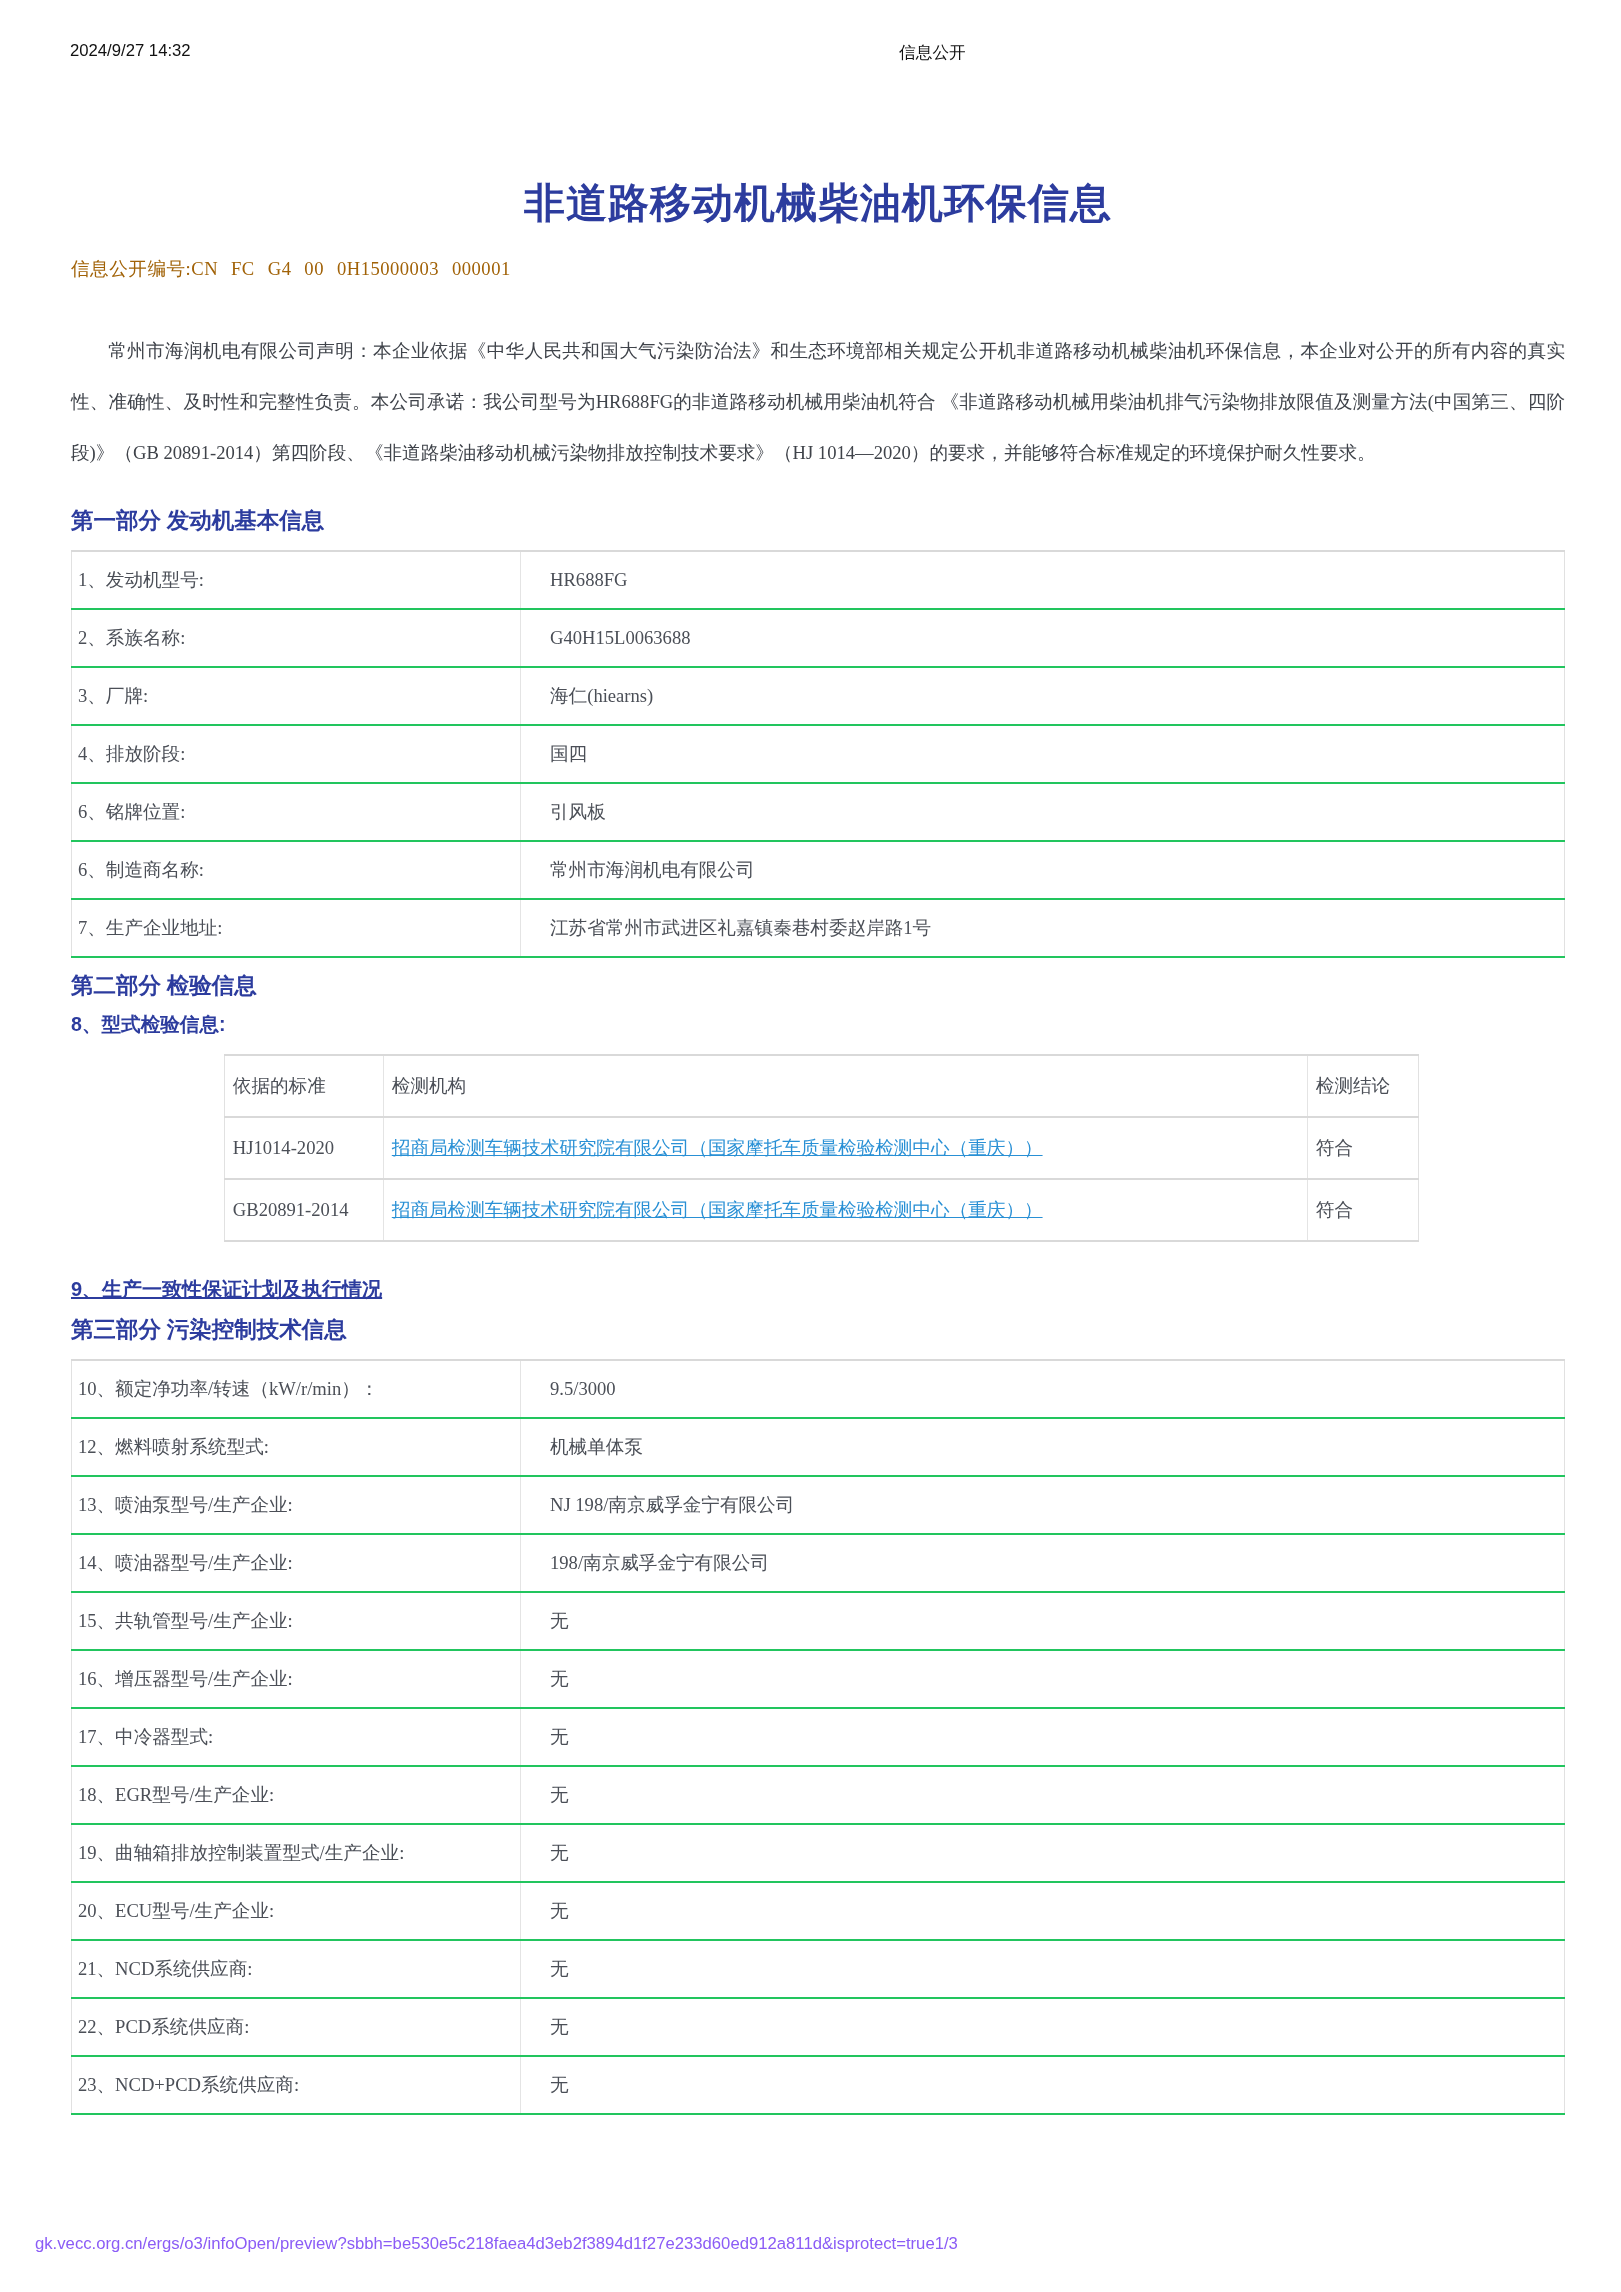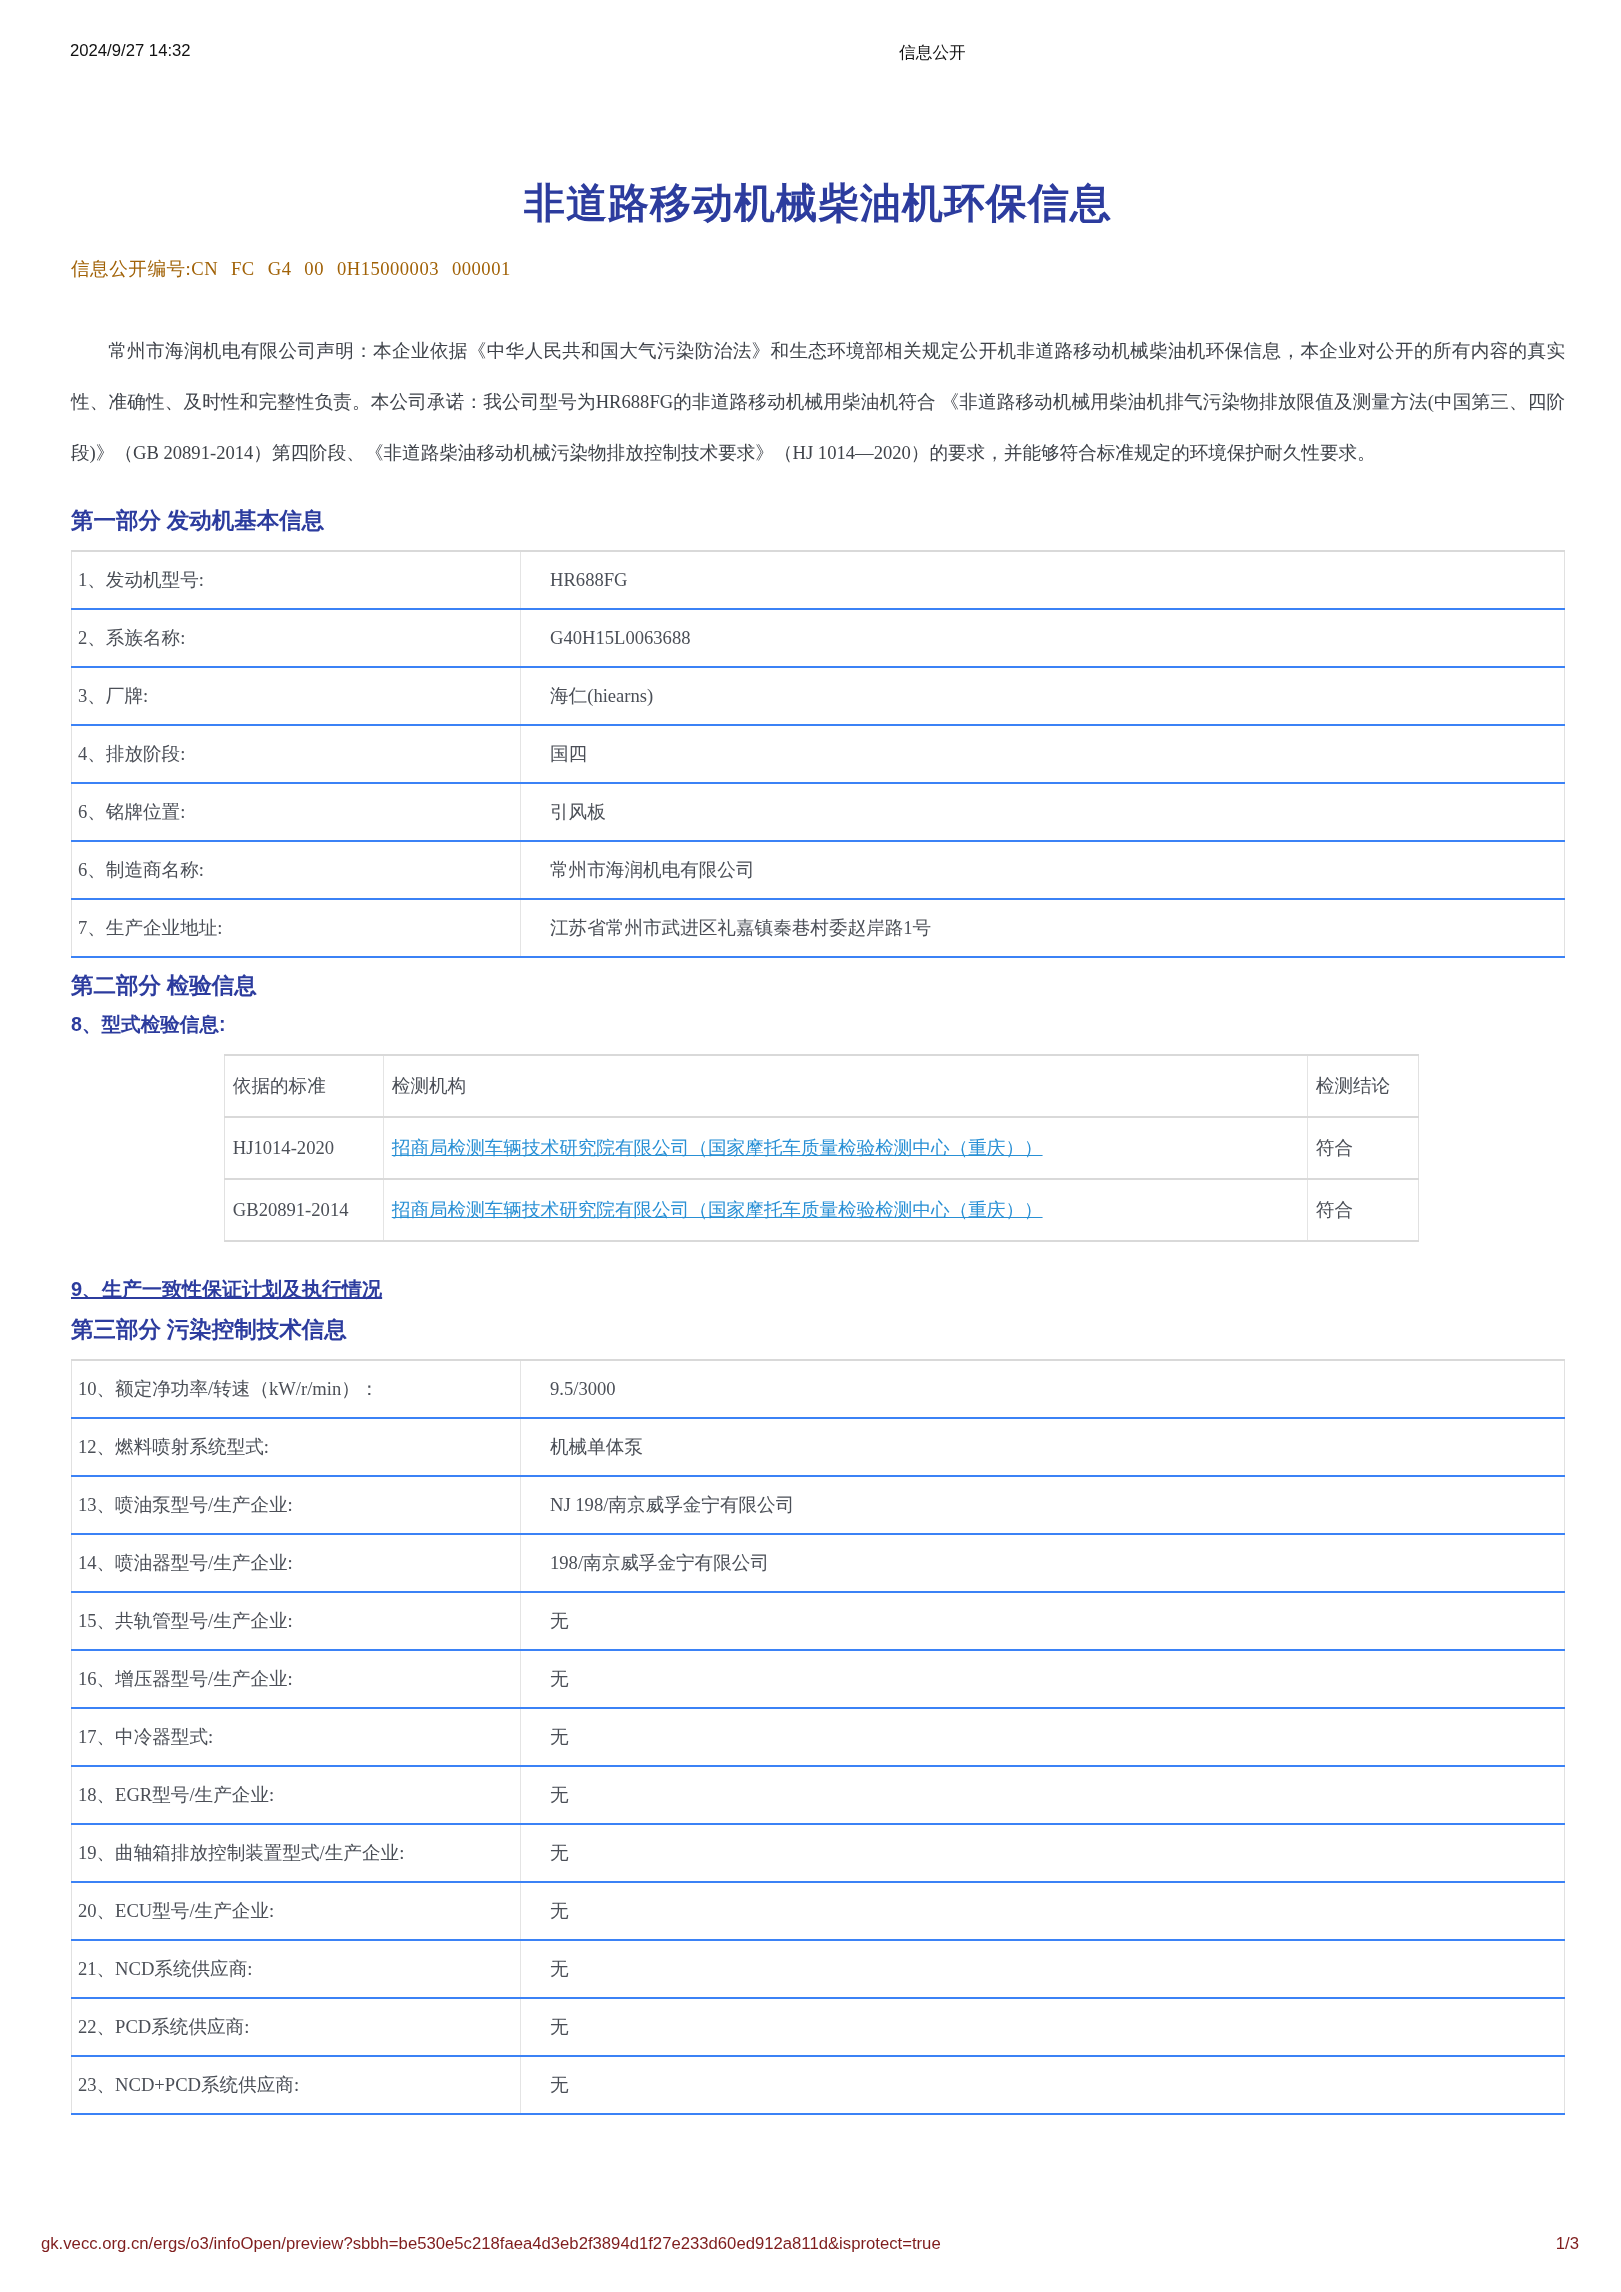--- a/index.html
+++ b/index.html
@@ -7,23 +7,23 @@
     position:relative; width:1621px; height:2293px; background:#ffffff;
     font-family:"Liberation Serif","DejaVu Serif",serif; color:#43464d; overflow:hidden;
   }
   
   .print-header {
     position:absolute; top:41px; left:70px; right:53px; height:23.5px;
     font-family:"Liberation Sans","DejaVu Sans",sans-serif; font-size:16.7px; color:#111;
   }
   .ph-title { position:absolute; left:829px; top:0; }
   .print-footer {
-    position:absolute; top:2234px; left:41px; right:42px;
-    display:flex; justify-content:space-between; align-items:flex-start;
-    font-family:"Liberation Sans","DejaVu Sans",sans-serif; font-size:16.7px; color:#7f1d1d;
+    position:absolute; top:2234px; left:35px; right:42px;
+    display:flex; align-items:flex-start;
+    font-family:"Liberation Sans","DejaVu Sans",sans-serif; font-size:16.7px; color:#8b5cf6;
   }
   
   .content { position:absolute; left:71px; top:0; width:1494px; }
   .doc-title {
     margin:180px 0 0 0; text-align:center;
     font-family:"Liberation Sans","DejaVu Sans",sans-serif;
     font-size:41px; font-weight:bold; color:#2c3c9e; letter-spacing:1px; line-height:47px;
   }
   .doc-number {
     margin-top:29px; font-size:18.6px; color:#a16207;
@@ -46,21 +46,21 @@
   }
   .link9 {
     display:inline-block; margin-top:34px; cursor:pointer;
     font-family:"Liberation Sans","DejaVu Sans",sans-serif;
     font-size:20px; font-weight:bold; color:#2c3c9e; text-decoration:underline;
   }
   
   table { border-collapse:collapse; table-layout:fixed; }
   .kv-table { width:1494px; margin-top:15.7px; border:1px solid #e1e1e1; border-top:2px solid #d9d9d9; }
   .kv-table td {
-    border-bottom:2px solid #3b82f6; border-right:1px solid #e4e4e4;
+    border-bottom:2px solid #22c55e; border-right:1px solid #e4e4e4;
     vertical-align:middle; padding:3.9px 5.9px; font-size:18.6px; color:#4b4f57;
   }
   .kv-table td:last-child { border-right:none;padding-left:29px; }
   .kv-table tr { height:58px; }
   .kv-table col.c-label { width:449px; }
   #table2 { width:1194px; margin:15.7px 0 0 153px; border:1px solid #e1e1e1; border-top:2px solid #d9d9d9; }
   #table2 tr { height:62px; }
   #table2 th, #table2 td {
     border-bottom:2px solid #d9d9d9; border-right:1px solid #e4e4e4;
     vertical-align:middle; padding:3.9px 7.8px; font-size:18.6px; color:#4b4f57;

